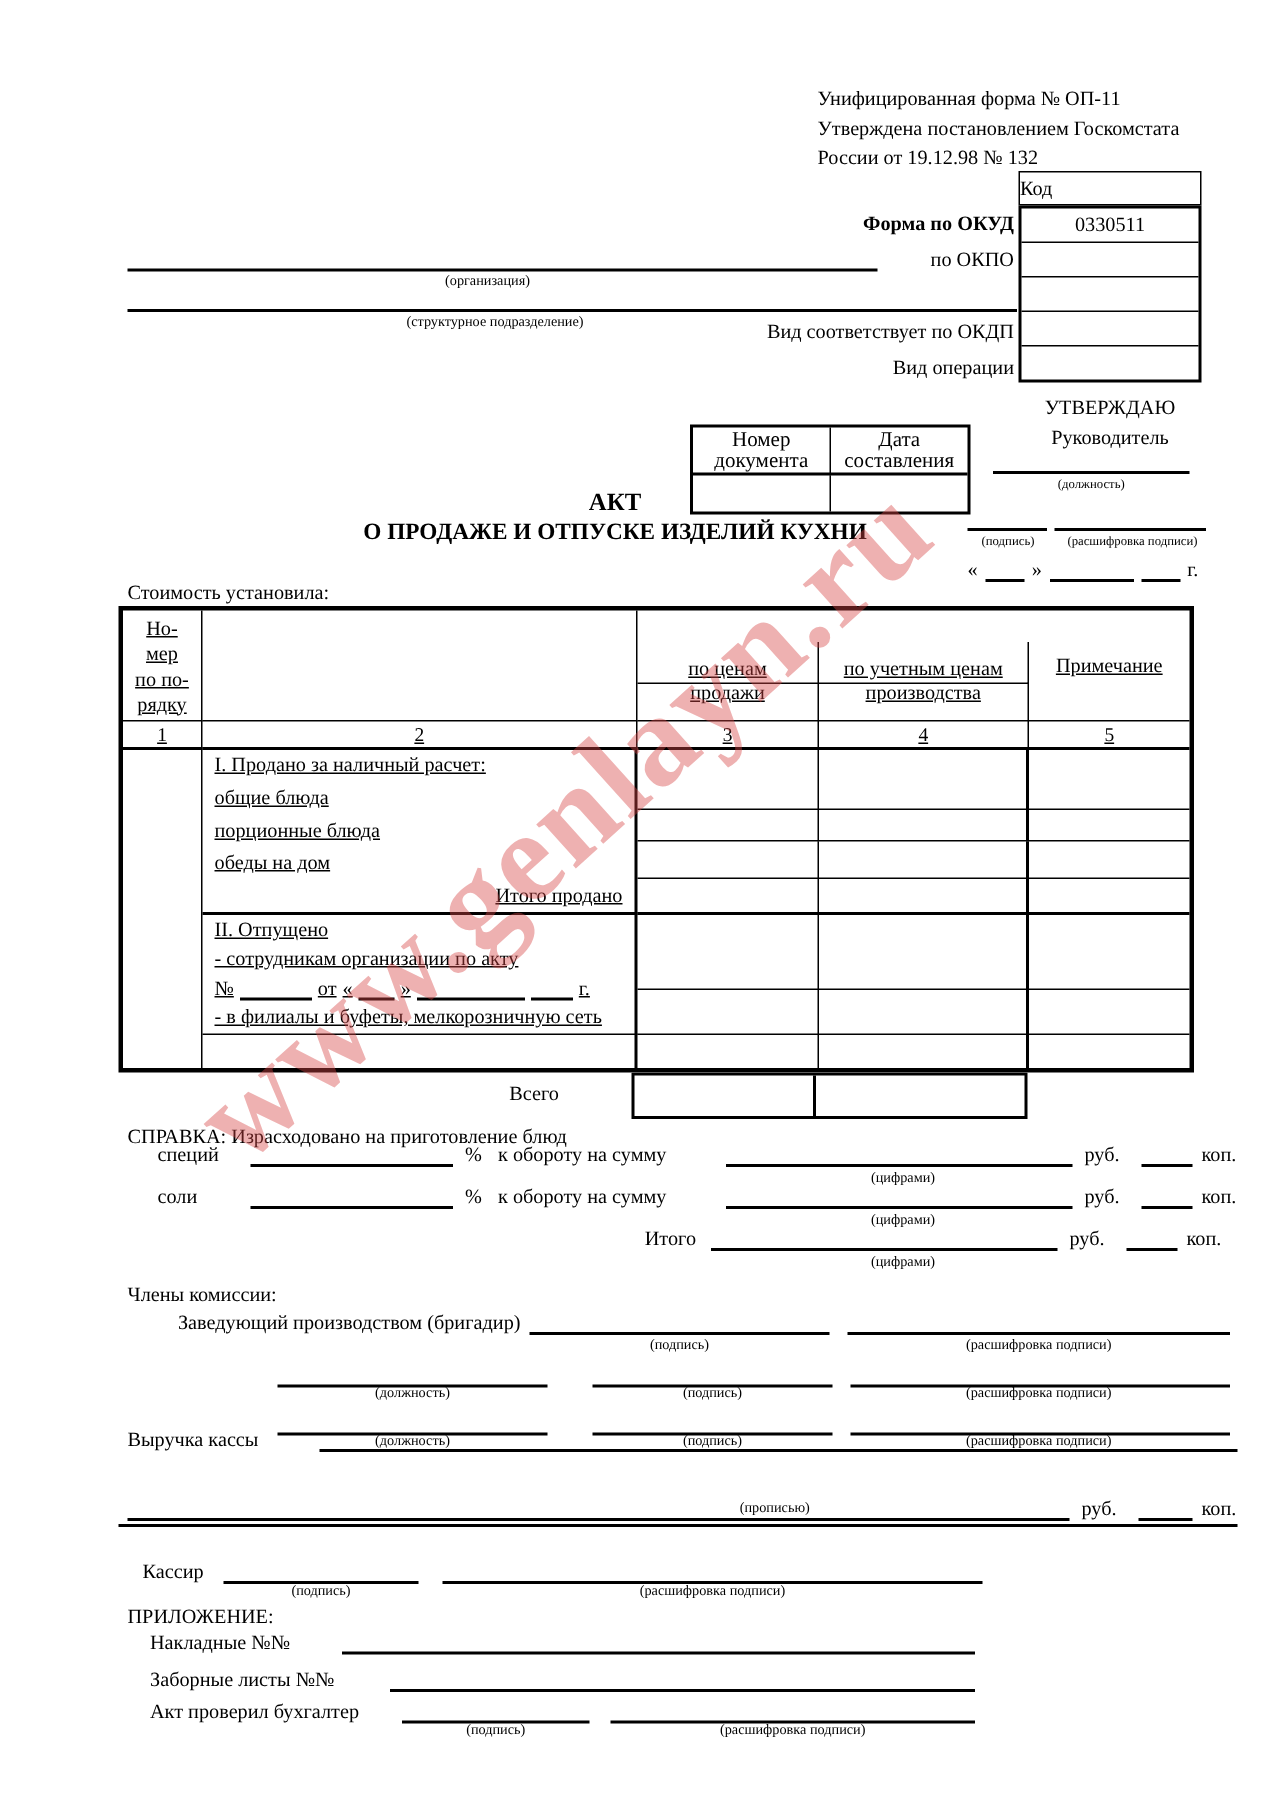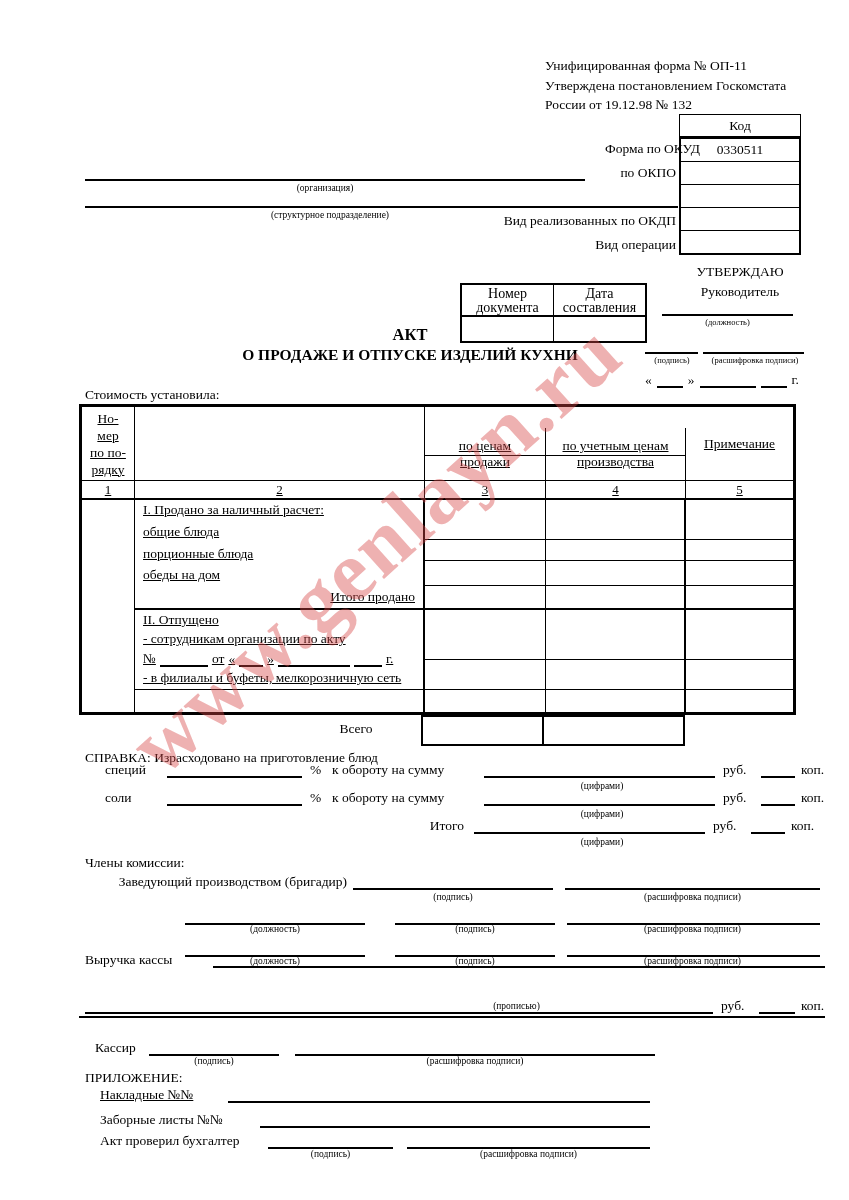--- a/index.html
+++ b/index.html
@@ -10,21 +10,21 @@
   .rgt{text-align:right;}
   .pre{white-space:pre-line;}
   .cap{font-size:9.5px;text-align:center;}
   .cap-s{font-size:8.5px;text-align:center;}
   .row{position:absolute;display:flex;align-items:flex-end;}
   .ln{display:inline-block;border-bottom:2px solid #000;height:3px;}
   .grow{flex:1 1 auto;}
   .hrule{position:absolute;border-top:2px solid #000;height:0;}
   .bold{font-weight:bold;}
   
-  .code-head{border:1.5px solid #000;height:21px;line-height:21px;text-align:center;}
+  .code-head{border:1.5px solid #000;height:21px;line-height:21px;text-align:left;}
   .code-body{border:2.5px solid #000;}
   .code-row{height:22px;line-height:22px;text-align:center;border-bottom:1.5px solid #000;}
   .code-row:last-child{border-bottom:none;}
   
   #doctab{display:grid;grid-template-columns:92px 91px;grid-template-rows:32px 24px;
           border:2.5px solid #000;box-sizing:border-box;background:#fff;}
   #doctab .h{font-size:14px;line-height:14px;text-align:center;padding-top:2px;
              border-bottom:2.5px solid #000;}
   #doctab .h1,#doctab .d1{border-right:1.5px solid #000;}
   
@@ -57,23 +57,23 @@
 <div id="page">
 
   <div id="wm">www.genlayn.ru</div>
 
   <div class="abs" style="left:545px;top:56px;width:300px;line-height:19.5px;">
     <div>Унифицированная форма № ОП-11</div>
     <div>Утверждена постановлением Госкомстата</div>
     <div>России от 19.12.98 № 132</div>
   </div>
 
-  <div class="abs rgt" style="left:424px;top:141px;width:276px;">Форма по ОКУД</div>
+  <div class="abs rgt" style="left:400px;top:141px;width:276px;font-weight:bold;">Форма по ОКУД</div>
   <div class="abs rgt" style="left:400px;top:165px;width:276px;">по ОКПО</div>
-  <div class="abs rgt" style="left:400px;top:213px;width:276px;">Вид реализованных по ОКДП</div>
+  <div class="abs rgt" style="left:400px;top:213px;width:276px;">Вид соответствует по ОКДП</div>
   <div class="abs rgt" style="left:400px;top:237px;width:276px;">Вид операции</div>
 
   <div class="abs" style="left:679px;top:114px;width:122px;">
     <div class="code-head">Код</div>
     <div class="code-body">
       <div class="code-row">0330511</div>
       <div class="code-row"></div>
       <div class="code-row"></div>
       <div class="code-row"></div>
       <div class="code-row"></div>
@@ -283,21 +283,21 @@
     <span style="width:50px;">Кассир</span>
       <span class="ln" style="width:130px;margin-left:4px;"></span>
       <span class="ln grow" style="margin-left:16px;"></span>
   </div>
   <div class="abs cap" style="left:149px;top:1056px;width:130px;">(подпись)</div>
   <div class="abs cap" style="left:295px;top:1056px;width:360px;">(расшифровка подписи)</div>
 
   <div class="abs" style="left:85px;top:1070px;">ПРИЛОЖЕНИЕ:</div>
 
   <div class="row" style="left:100px;top:1087px;width:550px;">
-    <span style="width:118px;text-decoration:underline;">Накладные №№</span>
+    <span style="width:118px;">Накладные №№</span>
       <span class="ln grow" style="margin-left:10px;"></span>
   </div>
 
   <div class="row" style="left:100px;top:1112px;width:550px;">
     <span style="width:150px;">Заборные листы №№</span>
       <span class="ln grow" style="margin-left:10px;"></span>
   </div>
 
   <div class="row" style="left:100px;top:1133px;width:550px;">
     <span style="width:160px;">Акт проверил бухгалтер</span>

